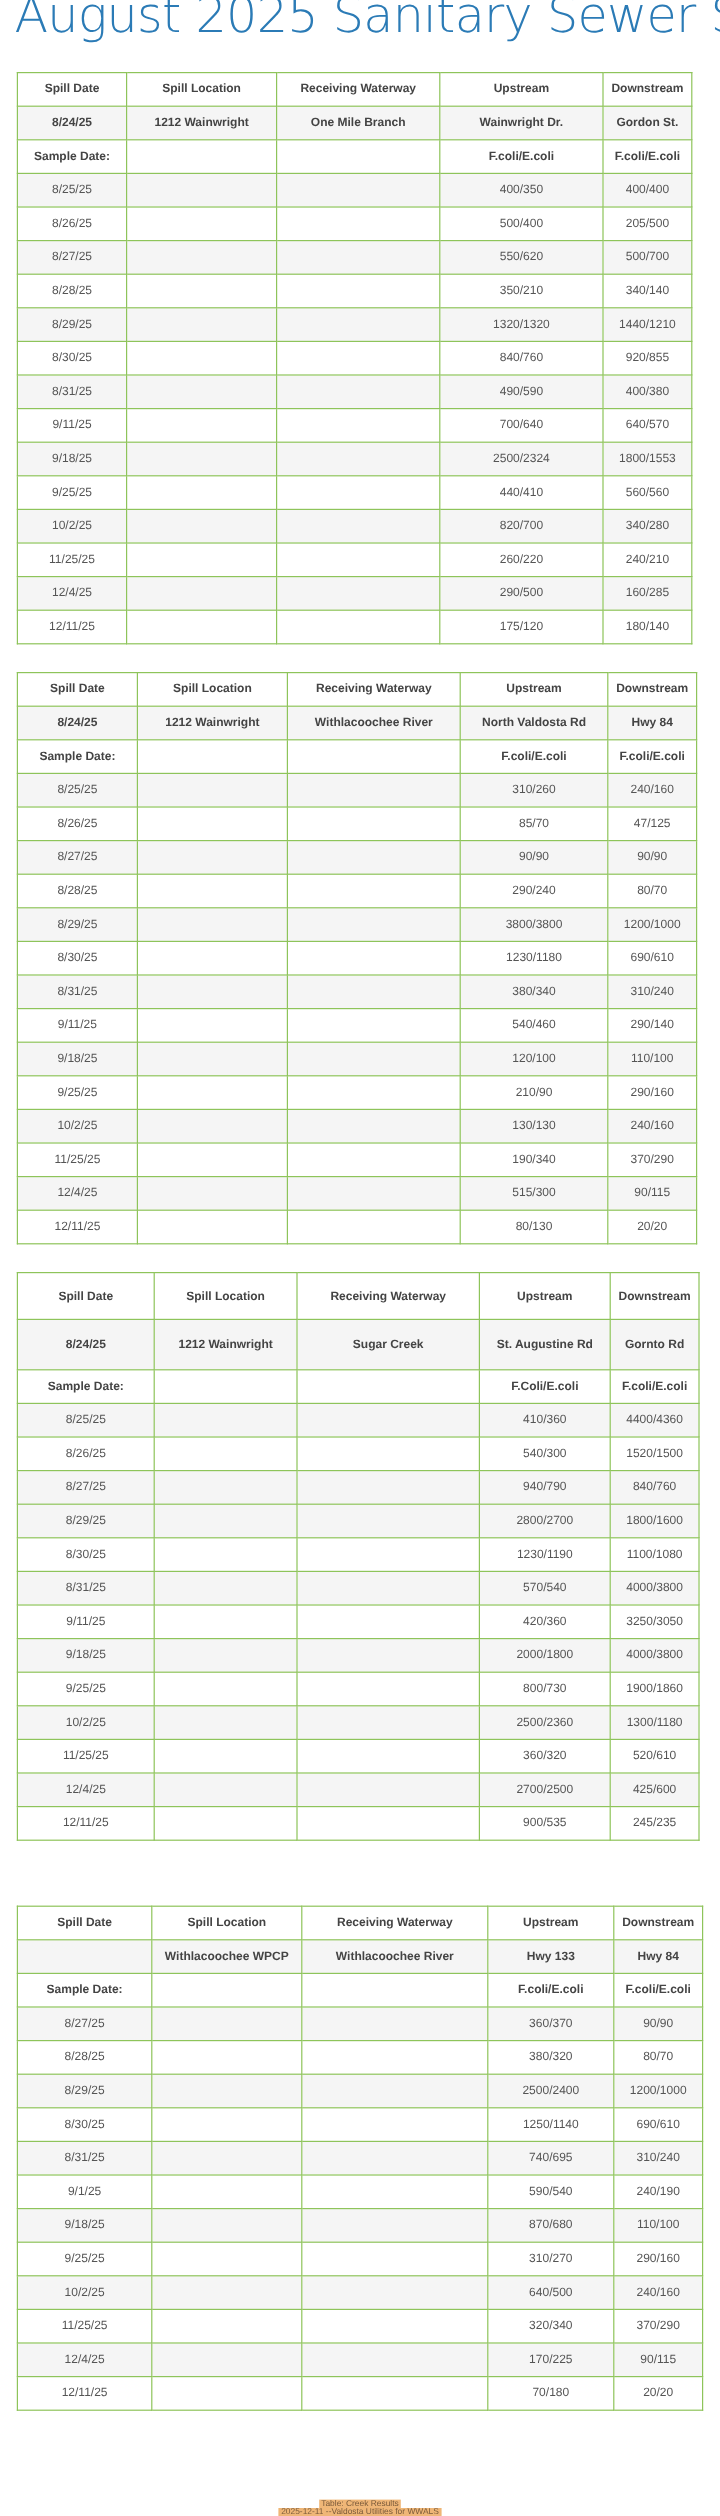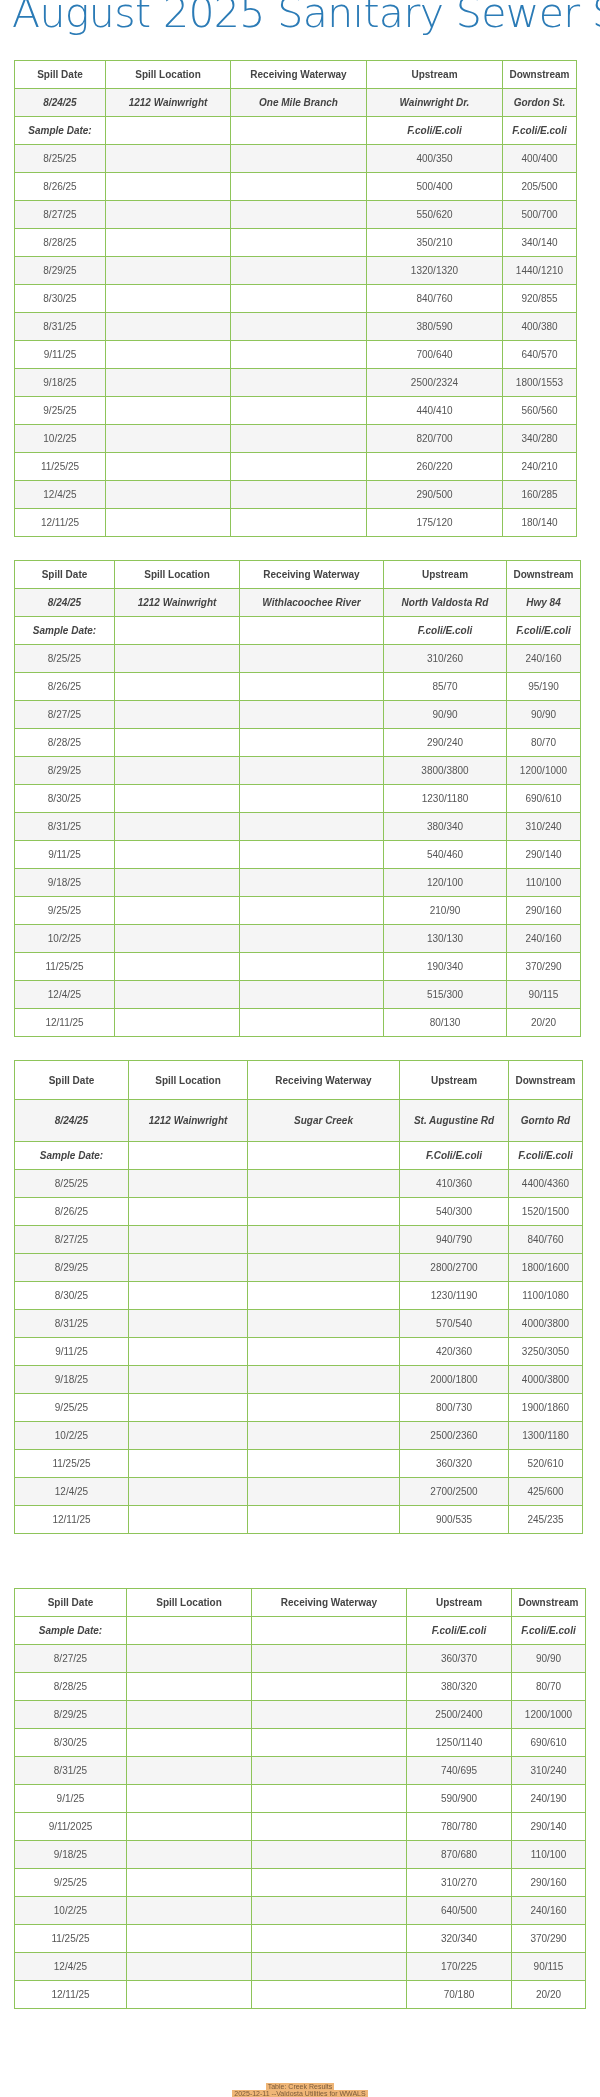--- a/index.html
+++ b/index.html
@@ -13,21 +13,21 @@
   table.spill {
     position: absolute; left: 14px; border-collapse: collapse;
     table-layout: fixed; font-size: 10px; color: #555555;
   }
   table.spill td {
     border: 1.5px solid #8ec45a; text-align: center; vertical-align: middle;
     padding: 0 2px; height: 28px; box-sizing: border-box; white-space: nowrap; overflow: hidden;
   }
   table.spill tr.hdr td { font-weight: bold; color: #444444; }
   table.spill tr.alt td { background: #f5f5f5; }
-  table.spill tr.bold td { font-weight: bold; color: #444444; font-style: italic; }
+  table.spill tr.bold td { font-weight: bold; color: #444444; }
   #t1 { top: 60px; width: 562px; }
   #t2 { top: 560px; width: 566px; }
   #t3 { top: 1060px; width: 568px; }
   #t3 tr.hdr td { height: 39px; }
   #t3 tr.site td { height: 42px; }
   #t4 { top: 1588px; width: 571px; }
   .caption {
     position: absolute; left: 0; width: 600px; top: 2083px; text-align: center;
     font-family: "Liberation Sans", sans-serif; font-size: 7px; line-height: 7px; color: #7a5a3a;
   }
@@ -107,21 +107,21 @@
         <td>8/30/25</td>
         <td></td>
         <td></td>
         <td>840/760</td>
         <td>920/855</td>
       </tr>
       <tr class="alt">
         <td>8/31/25</td>
         <td></td>
         <td></td>
-        <td>380/590</td>
+        <td>490/590</td>
         <td>400/380</td>
       </tr>
       <tr>
         <td>9/11/25</td>
         <td></td>
         <td></td>
         <td>700/640</td>
         <td>640/570</td>
       </tr>
       <tr class="alt">
@@ -203,21 +203,21 @@
         <td></td>
         <td></td>
         <td>310/260</td>
         <td>240/160</td>
       </tr>
       <tr>
         <td>8/26/25</td>
         <td></td>
         <td></td>
         <td>85/70</td>
-        <td>95/190</td>
+        <td>47/125</td>
       </tr>
       <tr class="alt">
         <td>8/27/25</td>
         <td></td>
         <td></td>
         <td>90/90</td>
         <td>90/90</td>
       </tr>
       <tr>
         <td>8/28/25</td>
@@ -430,20 +430,27 @@
       <col style="width: 74px;">
     </colgroup>
     <tbody>
       <tr class="hdr">
         <td>Spill Date</td>
         <td>Spill Location</td>
         <td>Receiving Waterway</td>
         <td>Upstream</td>
         <td>Downstream</td>
       </tr>
+      <tr class="alt bold site">
+        <td></td>
+        <td>Withlacoochee WPCP</td>
+        <td>Withlacoochee River</td>
+        <td>Hwy 133</td>
+        <td>Hwy 84</td>
+      </tr>
       <tr class="bold">
         <td>Sample Date:</td>
         <td></td>
         <td></td>
         <td>F.coli/E.coli</td>
         <td>F.coli/E.coli</td>
       </tr>
       <tr class="alt">
         <td>8/27/25</td>
         <td></td>
@@ -476,29 +483,22 @@
         <td>8/31/25</td>
         <td></td>
         <td></td>
         <td>740/695</td>
         <td>310/240</td>
       </tr>
       <tr>
         <td>9/1/25</td>
         <td></td>
         <td></td>
-        <td>590/900</td>
+        <td>590/540</td>
         <td>240/190</td>
-      </tr>
-      <tr>
-        <td>9/11/2025</td>
-        <td></td>
-        <td></td>
-        <td>780/780</td>
-        <td>290/140</td>
       </tr>
       <tr class="alt">
         <td>9/18/25</td>
         <td></td>
         <td></td>
         <td>870/680</td>
         <td>110/100</td>
       </tr>
       <tr>
         <td>9/25/25</td>

